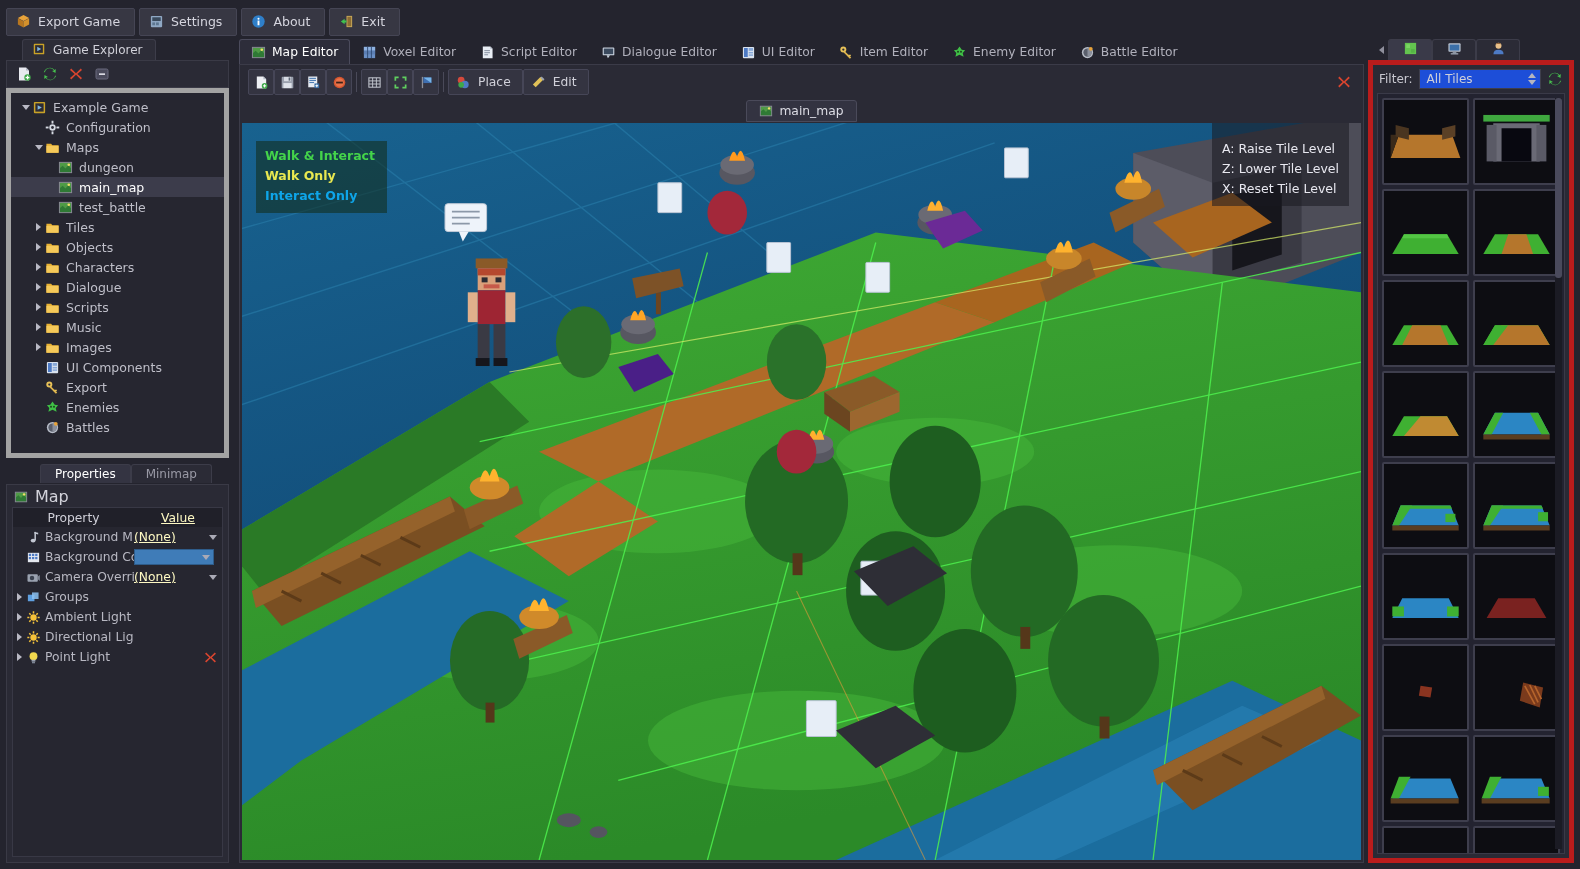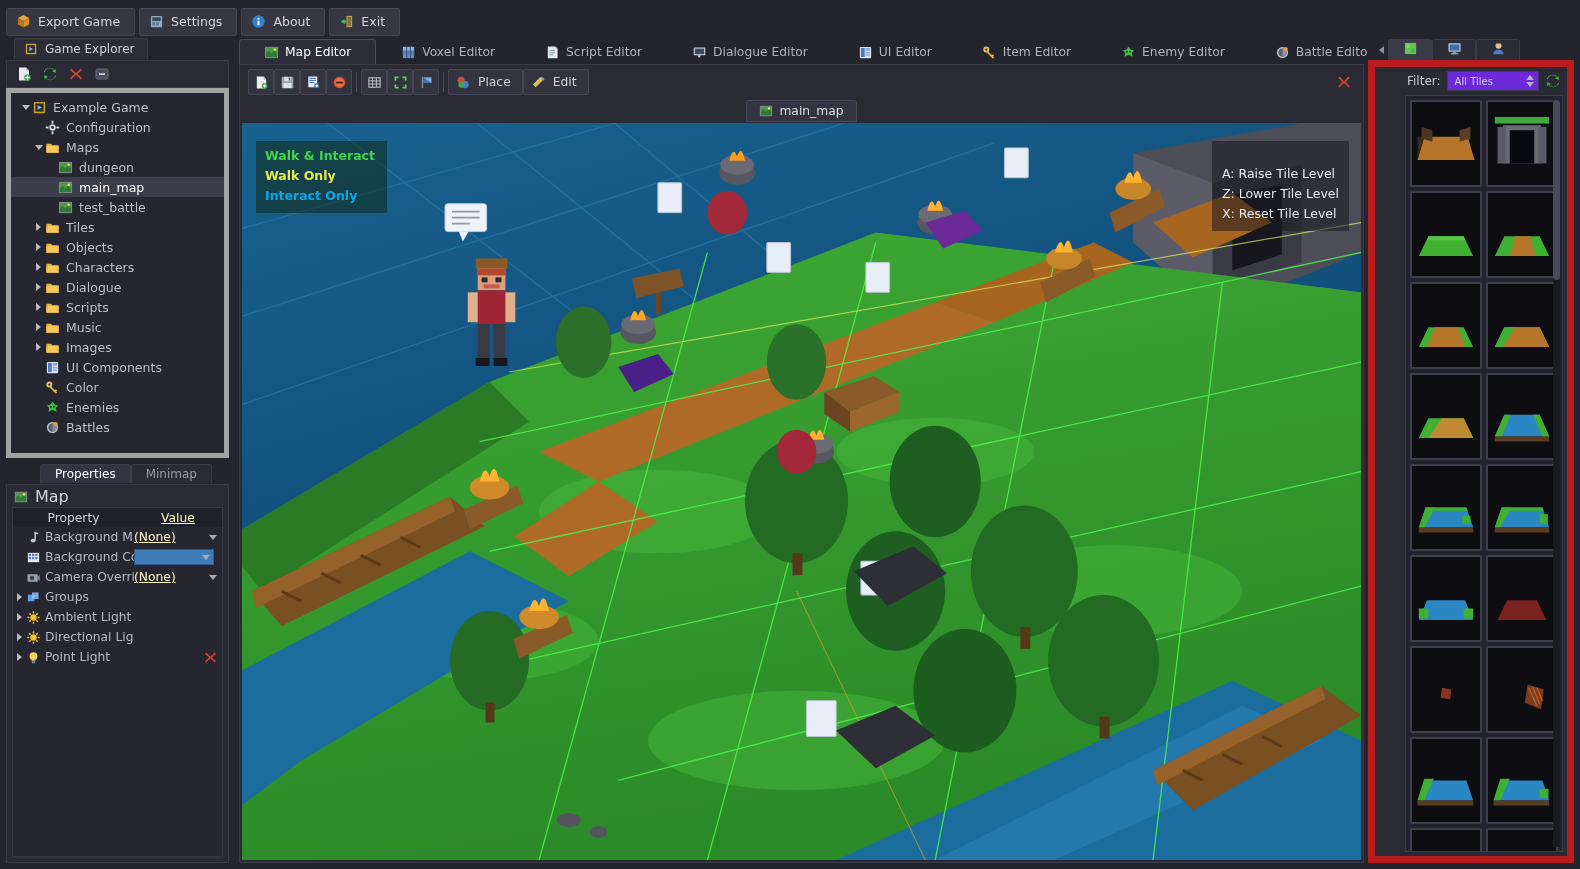--- a/index.html
+++ b/index.html
@@ -19,21 +19,21 @@
     padding: 0 14px 0 9px; background: #373743; border: 1px solid #454554;
     border-radius: 2px; color: #d5d5de; font-size: 12.5px; cursor: pointer;
   }
   .menu-ico { width: 15px; height: 15px; flex: 0 0 15px; position: relative; }
 
   
   .mainrow { flex: 1; display: flex; min-height: 0; position: relative; }
 
   
   .leftpanel { width: 235px; flex: 0 0 235px; display: flex; flex-direction: column; background: #24242e; }
-  .ltabbar { height: 22px; display: flex; align-items: flex-start; padding-left: 14px; }
+  .ltabbar { height: 22px; display: flex; align-items: center; padding-left: 14px; margin-left: 8px; }
   .ltab {
     height: 21px; padding: 0 12px 0 9px; display: flex; align-items: center; gap: 6px;
     background: #2d2d38; border: 1px solid #3d3d4a; border-bottom: none;
     border-radius: 3px 3px 0 0; font-size: 12px; color: #d0d0d8; cursor: pointer;
   }
   .explorer-box { margin: 0 6px 0 6px; background: #2a2a35; border: 1px solid #3a3a46; flex: 0 0 auto; }
   .tree-toolbar { height: 26px; display: flex; align-items: center; gap: 10px; padding: 0 9px; }
   .tt-ico { width: 16px; height: 16px; position: relative; cursor: pointer; }
   .tree-scroll {
     margin: 0 6px 6px 6px; background: #262630; border: 5px solid #a3a3a3;
@@ -61,50 +61,50 @@
   .prow.hdr { background: #202029; color: #cfcfd8; height: 19px; }
   .pname { flex: 1; display: flex; align-items: center; overflow: hidden; white-space: nowrap; }
   .pval { width: 88px; flex: 0 0 88px; display: flex; align-items: center; justify-content: space-between; padding-right: 5px; color: #fef9c3; text-decoration: underline; }
   .caret { width: 0; height: 0; border-left: 4px solid transparent; border-right: 4px solid transparent; border-top: 5px solid #aaaab6; }
   .swatch { width: 80px; height: 16px; background: #3f7cb8; border: 1px solid #2e5c8a; display:flex; align-items:center; justify-content:flex-end; padding-right:3px;}
 
   
   .center { flex: 1; display: flex; flex-direction: column; min-width: 0; background: #24242e; }
   .etabbar { height: 26px; display: flex; align-items: flex-end; padding-left: 4px; }
   .etab {
-    height: 25px; padding: 0 24px; display: flex; align-items: center; gap: 6px;
+    height: 25px; padding: 0 11px; display: flex; align-items: center; gap: 6px;
     font-size: 12.3px; color: #b0b0bb; background: transparent; border: 1px solid transparent;
     border-bottom: none; cursor: pointer; white-space: nowrap;
   }
   .etab.active { background: #2d2d3a; border-color: #4b4b5c; color: #ffffff; border-radius: 3px 3px 0 0; }
 
   .editor-wrap { flex: 1; margin: 0 4px 6px 4px; background: #2a2a35; border: 1px solid #3b3b48; display: flex; flex-direction: column; min-height: 0; position: relative; }
   .ed-toolbar { height: 34px; display: flex; align-items: center; gap: 0; padding: 0 8px; position: relative; }
   .tb-btn { width: 26px; height: 26px; background: #343441; border: 1px solid #464657; border-radius: 2px; display: flex; align-items: center; justify-content: center; cursor: pointer; position: relative; }
   .tb-sep { width: 1px; height: 20px; background: #4a4a59; margin: 0 4px; }
   .tb-lbl { height: 26px; padding: 0 11px 0 7px; background: #343441; border: 1px solid #464657; border-radius: 2px; display: flex; align-items: center; gap: 7px; font-size: 12.3px; color: #d0d0d9; cursor: pointer; }
   .tb-close { position: absolute; right: 8px; width: 22px; height: 22px; display: flex; align-items: center; justify-content: center; cursor: pointer; }
 
   .mtabrow { height: 24px; display: flex; align-items: center; justify-content: center; }
   .mtab { height: 22px; padding: 0 12px; display: flex; align-items: center; gap: 6px; background: #333341; border: 1px solid #4a4a5a; border-radius: 3px 3px 0 0; font-size: 12.3px; color: #dcdce4; cursor: pointer; }
 
   .viewport { flex: 1; margin: 0 2px 2px 2px; position: relative; overflow: hidden; background: #11406b; }
   .legend { position: absolute; left: 14px; top: 18px; padding: 5px 12px 7px 9px; background: rgba(18,42,20,0.55); font-size: 12.5px; line-height: 20px; font-weight: bold; }
-  .hints { position: absolute; right: 12px; top: 18px; padding: 23px 10px 7px 10px; background: rgba(25,25,32,0.55); font-size: 12.5px; line-height: 20px; color: #e8e8f0; text-align: left; }
+  .hints { position: absolute; right: 12px; top: 0; padding: 16px 10px 7px 10px; background: rgba(25,25,32,0.55); font-size: 12.5px; line-height: 20px; color: #e8e8f0; text-align: left; }
 
   
   .rightpanel { width: 212px; flex: 0 0 212px; display: flex; flex-direction: column; background: #24242e; }
   .rtabbar { height: 22px; display: flex; align-items: flex-end; padding-left: 6px; gap: 0; }
   .rcollapse { width: 14px; height: 20px; display: flex; align-items: center; justify-content: center; cursor: pointer; }
   .arr-l { width: 0; height: 0; border-top: 4px solid transparent; border-bottom: 4px solid transparent; border-right: 5px solid #8f8f9c; }
   .rtab { width: 44px; height: 21px; display: flex; align-items: center; justify-content: center; background: #2b2b36; border: 1px solid #3c3c49; border-bottom: none; border-radius: 3px 3px 0 0; cursor: pointer; }
   .rtab.active { background: #3a3a49; }
-  .palbox { margin: 0 6px 6px 0; background: #2a2a35; border: 7px solid #b91c1c; flex: 1; display: flex; flex-direction: column; min-height: 0; padding-left: 26px; }
+  .palbox { margin: 0 6px 6px 0; background: #2a2a35; border: 5px solid #b91c1c; flex: 1; display: flex; flex-direction: column; min-height: 0; }
   .filterrow { height: 28px; display: flex; align-items: center; gap: 6px; padding: 0 6px; }
-  .filtersel { flex: 1; height: 20px; background: #6d28d9; border: 1px solid #3e3e4c; display: flex; align-items: center; justify-content: space-between; padding: 0 4px 0 7px; font-size: 10px; color: #d0d0d9; cursor: pointer; }
+  .filtersel { flex: 1; height: 20px; background: #1d4ed8; border: 1px solid #3e3e4c; display: flex; align-items: center; justify-content: space-between; padding: 0 4px 0 7px; font-size: 12px; color: #d0d0d9; cursor: pointer; }
   .spin { display: flex; flex-direction: column; gap: 2px; align-items: center; }
   .spin i { width: 0; height: 0; border-left: 4px solid transparent; border-right: 4px solid transparent; }
   .spin .up { border-bottom: 5px solid #b5b5c0; }
   .spin .dn { border-top: 5px solid #b5b5c0; }
   .tilegrid { flex: 1; margin: 0 4px 4px 4px; background: #232330; border: 1px solid #3a3a48; display: grid; grid-template-columns: 1fr 1fr; gap: 4px; padding: 4px; overflow: hidden; align-content: start; position: relative; }
   .tilecell { height: 87px; background: #0d0d12; border: 2px solid #3e3e4d; border-radius: 2px; position: relative; overflow: hidden; cursor: pointer; }
   .pal-scroll { position: absolute; right: 2px; top: 4px; width: 7px; bottom: 4px; background: #1b1b24; }
   .pal-thumb { position: absolute; right: 2px; top: 4px; width: 7px; height: 180px; background: #4a4a5c; border-radius: 3px; }
   .tsvg { position: absolute; inset: 0; width: 100%; height: 100%; }
 </style>
@@ -368,21 +368,21 @@
             </div>
             <div class="tnode">
               <span style="display: inline-block; flex: 0 0 auto; width: 21px;"></span>
               <span class="tw"></span>
               <span class="ti"><svg viewBox="0 0 16 16" width="15" height="15">
                   <circle cx="4.6" cy="4.8" r="3.2" fill="#e8c258"></circle>
                   <circle cx="4.6" cy="4.8" r="1.2" fill="#2b2b36"></circle>
                   <path d="M6.2 6.6 L13 13.2 L11.6 14.6 L5 8 Z" fill="#e0b64e"></path>
                   <rect x="10" y="10.4" width="2.6" height="1.5" fill="#e8c258"></rect>
                 </svg></span>
-              <span>Color</span>
+              <span>Export</span>
             </div>
             <div class="tnode">
               <span style="display: inline-block; flex: 0 0 auto; width: 21px;"></span>
               <span class="tw"></span>
               <span class="ti"><svg viewBox="0 0 16 16" width="15" height="15">
                   <path d="M8 1.6 L10.4 5 L14 5.6 L11.4 8.4 L12.4 12.4 L8 10.4 L3.6 12.4 L4.6 8.4 L2 5.6 L5.6 5 Z" fill="#3fbf46"></path>
                   <circle cx="6.4" cy="7.2" r="1" fill="#1a3c1a"></circle>
                   <circle cx="9.6" cy="7.2" r="1" fill="#1a3c1a"></circle>
                 </svg></span>
               <span>Enemies</span>

